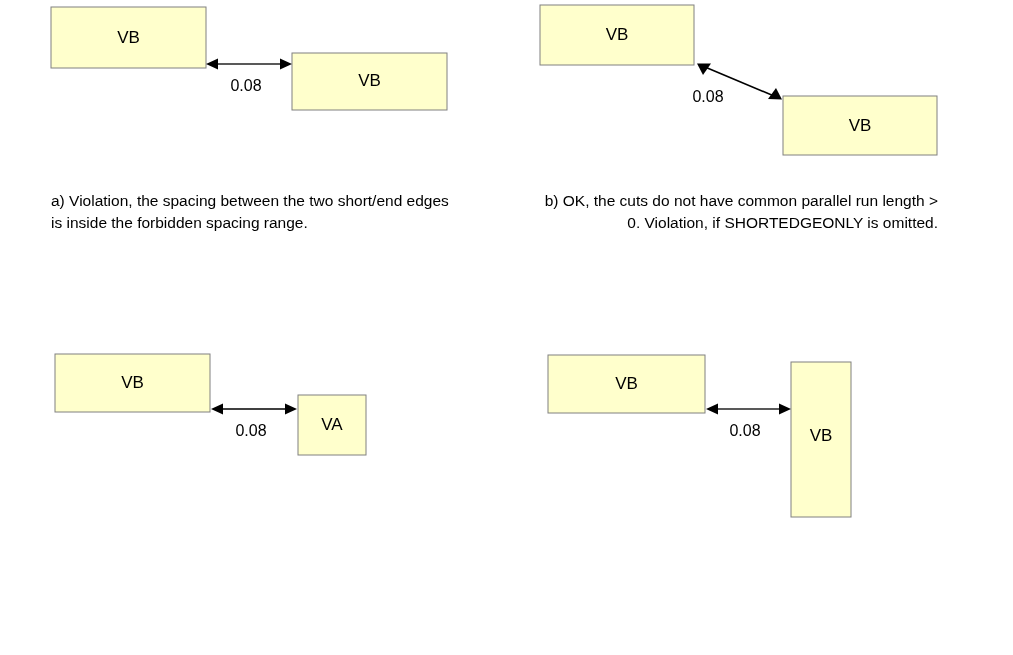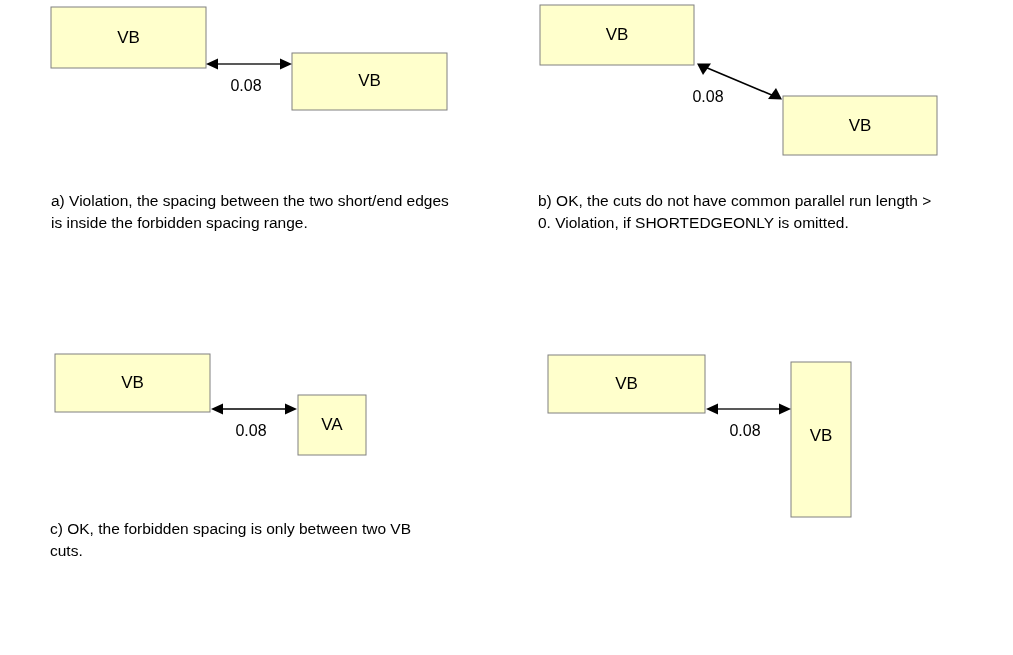--- a/index.html
+++ b/index.html
@@ -58,21 +58,21 @@
   .caption {
     position: absolute;
     font-family: "Liberation Sans", sans-serif;
     font-size: 15.5px;
     line-height: 22px;
     color: #000000;
     white-space: pre-line;
     margin: 0;
   }
   #caption-a { left: 51px;  top: 190px; width: 400px; }
-  #caption-b { left: 538px; top: 190px; width: 400px; }
+  #caption-b { left: 538px; top: 190px; width: 400px; text-align: right; }
   #caption-c { left: 50px;  top: 518px; width: 380px; }
   #caption-d { left: 538px; top: 553px; width: 470px; }
 </style>
 </head>
 <body>
 
 <div id="canvas">
 
   <svg class="figure-layer" viewBox="0 0 1013 655" xmlns="http://www.w3.org/2000/svg">
 
@@ -133,15 +133,14 @@
         <polygon class="arrow-head" points="706,409 718,403.5 718,414.5"></polygon>
         <polygon class="arrow-head" points="791,409 779,403.5 779,414.5"></polygon>
       </g>
       <text class="dim-label" x="745" y="436">0.08</text>
     </g>
 
   </svg>
 
   <p class="caption" id="caption-a">a) Violation, the spacing between the two short/end edges is inside the forbidden spacing range.</p>
   <p class="caption" id="caption-b">b) OK, the cuts do not have common parallel run length &gt; 0. Violation, if SHORTEDGEONLY is omitted.</p>
-  <p class="caption" id="caption-c">c) OK, the forbidden spacing is only between two VB cuts.</p>
 
 </div>
 
 </body></html>

